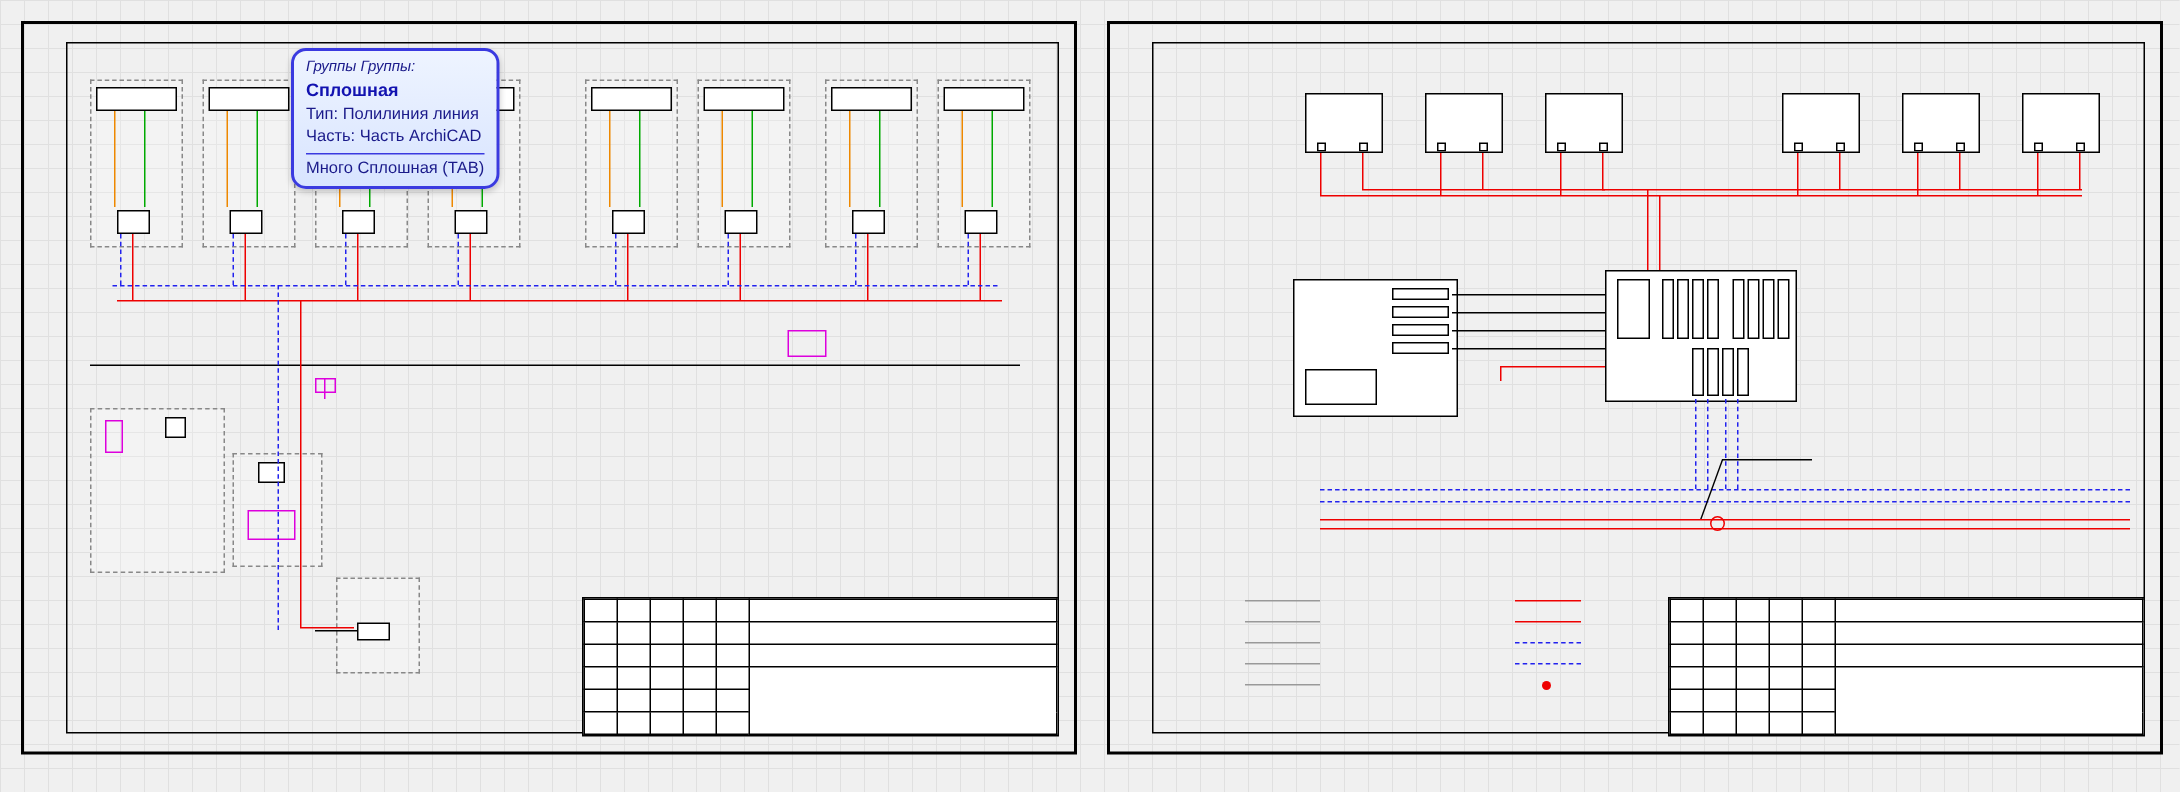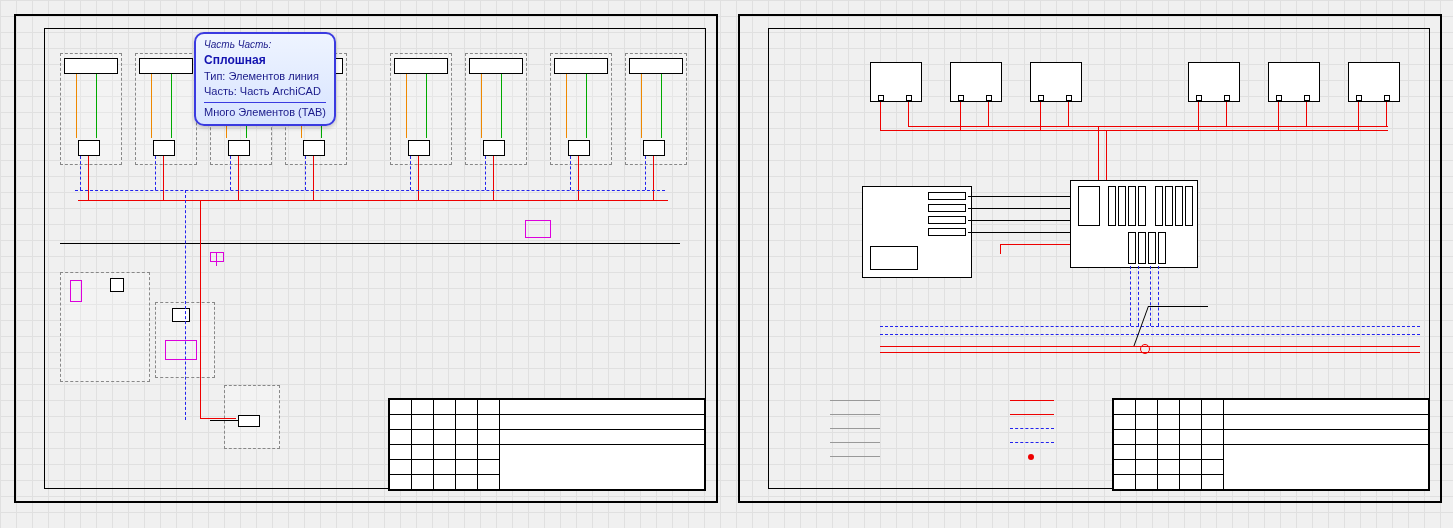--- a/index.html
+++ b/index.html
@@ -220,31 +220,31 @@
           <td></td>
           <td></td>
           <td></td>
           <td></td>
         </tr>
   </tbody>
     </table>
 </div>
 
 <div class="tooltip" style="left:194px; top:32px;">
-  <div class="title">Часть Часть:</div>
+  <div class="title">Группы Группы:</div>
   <div class="name">Сплошная</div>
   <div>
     <span>Тип:</span>
-    <span>Элементов линия</span>
+    <span>Полилиния линия</span>
   </div>
   <div>
     <span>Часть:</span>
     <span>Часть ArchiCAD</span>
   </div>
-  <div style="border-top:1px solid #3a3ae0; margin-top:2px; padding-top:2px;">Много Элементов (TAB)</div>
+  <div style="border-top:1px solid #3a3ae0; margin-top:2px; padding-top:2px;">Много Сплошная (TAB)</div>
 </div>
 
 <div class="sheet" style="left:738px; top:14px; width:704px; height:489px;">
   <div class="sheet-inner" style="left:28px; top:12px; right:10px; bottom:12px;"></div>
 </div>
 
 <div class="module" style="left:870px; top:62px; width:52px; height:40px;"></div>
 <div class="module" style="left:950px; top:62px; width:52px; height:40px;"></div>
 <div class="module" style="left:1030px; top:62px; width:52px; height:40px;"></div>
 <div class="module" style="left:1188px; top:62px; width:52px; height:40px;"></div>

